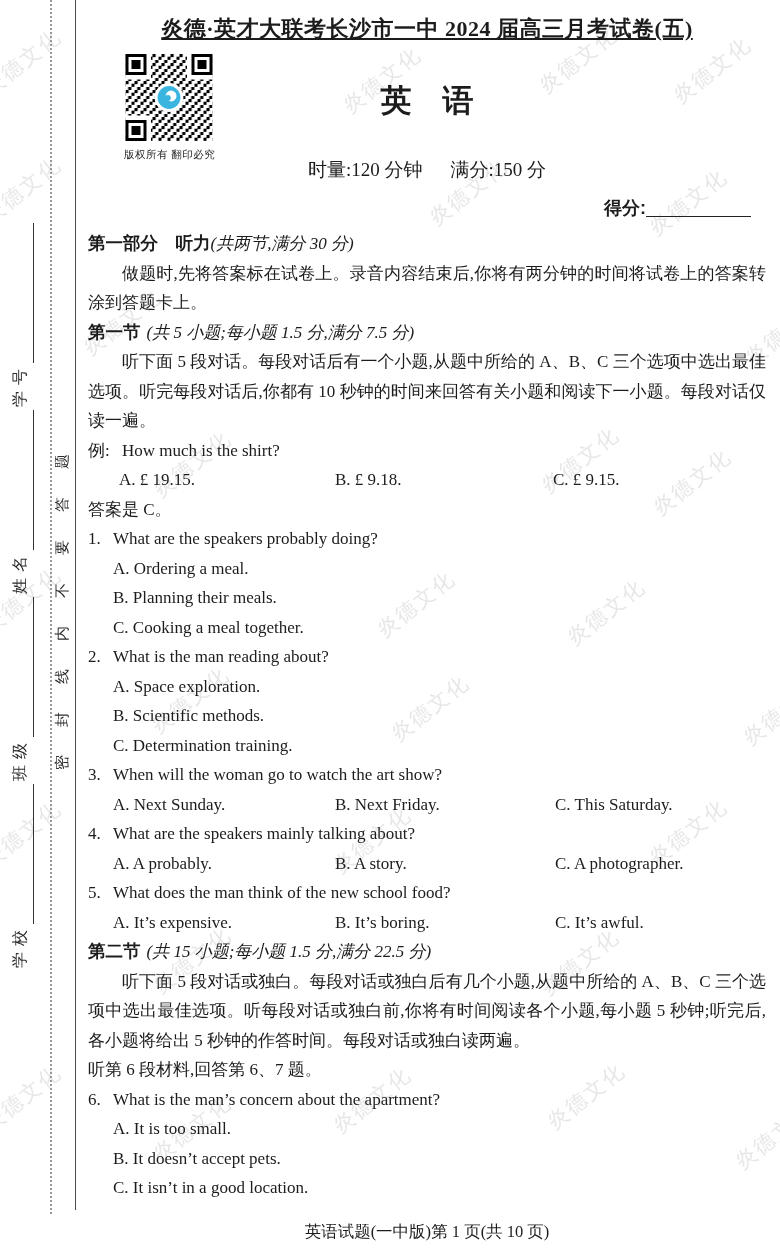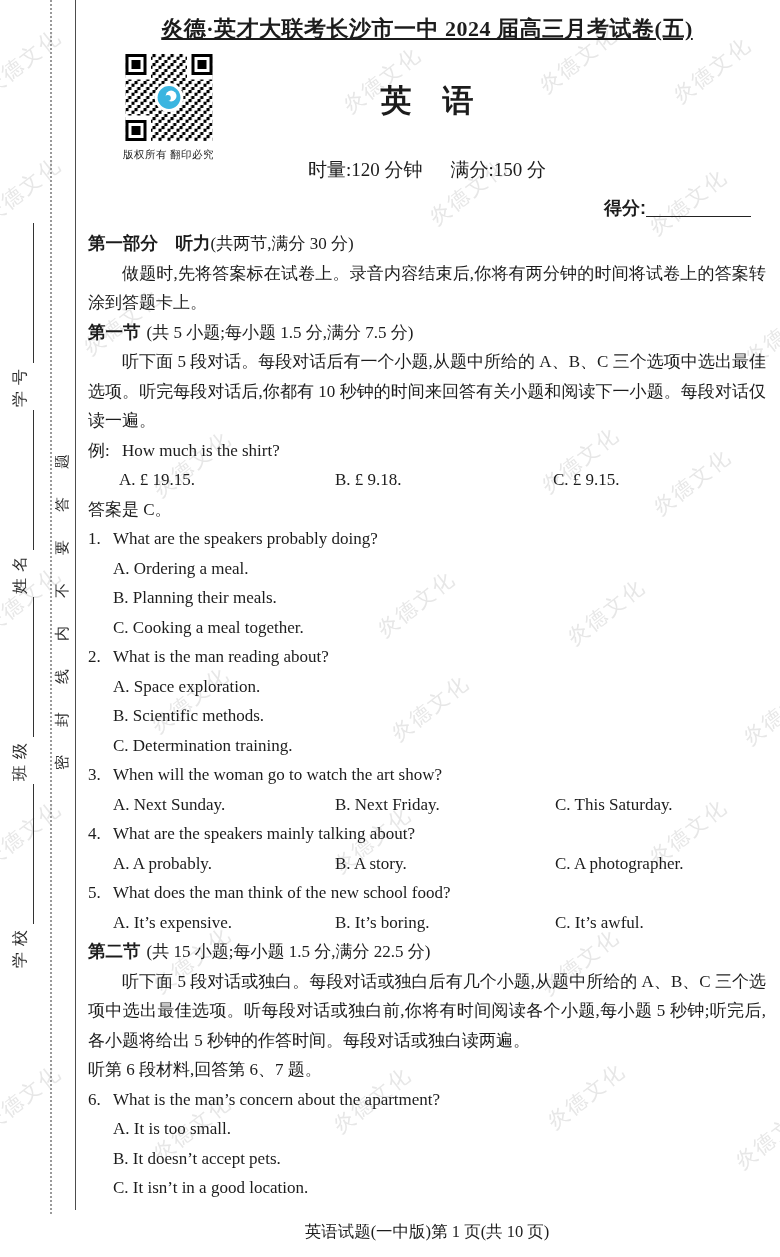--- a/index.html
+++ b/index.html
@@ -46,21 +46,21 @@
   }
   .seal {
     left:53px; top:770px; width:346px; height:22px;
     font-size:15px; letter-spacing:28px; color:#2a2a2a;
   }
   
   .title {
     position:absolute; left:88px; top:14px; width:678px; z-index:1;
     text-align:center; font-size:22px; font-weight:bold; letter-spacing:0.5px;text-decoration:underline;
   }
-  .qr-block { position:absolute; left:116px; top:54px; width:98px; z-index:1; text-align:right; }
+  .qr-block { position:absolute; left:124px; top:54px; width:98px; z-index:1; text-align:left; }
   .qr-caption { font-size:10.5px; color:#222; margin-top:3px; letter-spacing:0.5px; white-space:nowrap; }
   .subject {
     position:absolute; left:88px; top:80px; width:678px; z-index:1;
     text-align:center; font-size:31px; font-weight:bold;
     font-family:"Liberation Sans","DejaVu Sans",sans-serif;
   }
   .meta {
     position:absolute; left:88px; top:157px; width:678px; z-index:1;
     display:flex; justify-content:center; gap:28px; font-size:19px;
   }
@@ -76,21 +76,21 @@
   
   .content {
     position:absolute; left:88px; top:229px; width:678px; z-index:1;
     font-size:17px; line-height:29.5px;
   }
   .hline .hb {
     font-weight:bold;
     font-family:"Liberation Sans","DejaVu Sans",sans-serif;
     font-size:17.5px;
   }
-  .hline .note { font-weight:normal; }
+  .hline .note { font-weight:normal;font-style:italic; }
   .hline .gap { margin-left:6px; }
   .para { text-indent:2em; text-align:justify; }
   .q { display:flex; }
   .qnum { flex:none; width:25px; }
   .qtext { flex:1; }
   .opt { padding-left:25px; }
   .optrow { display:flex; padding-left:25px; }
   .optrow span:nth-child(1) { width:222px; flex:none; }
   .optrow span:nth-child(2) { width:220px; flex:none; }
   .optrow span:nth-child(3) { flex:1; }

